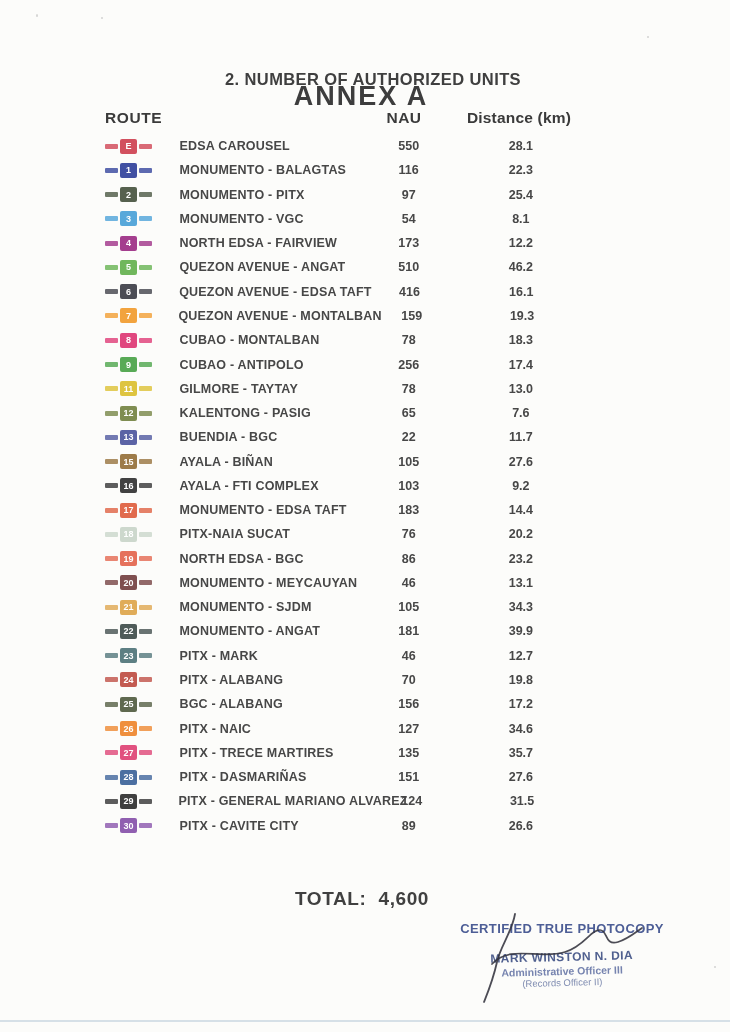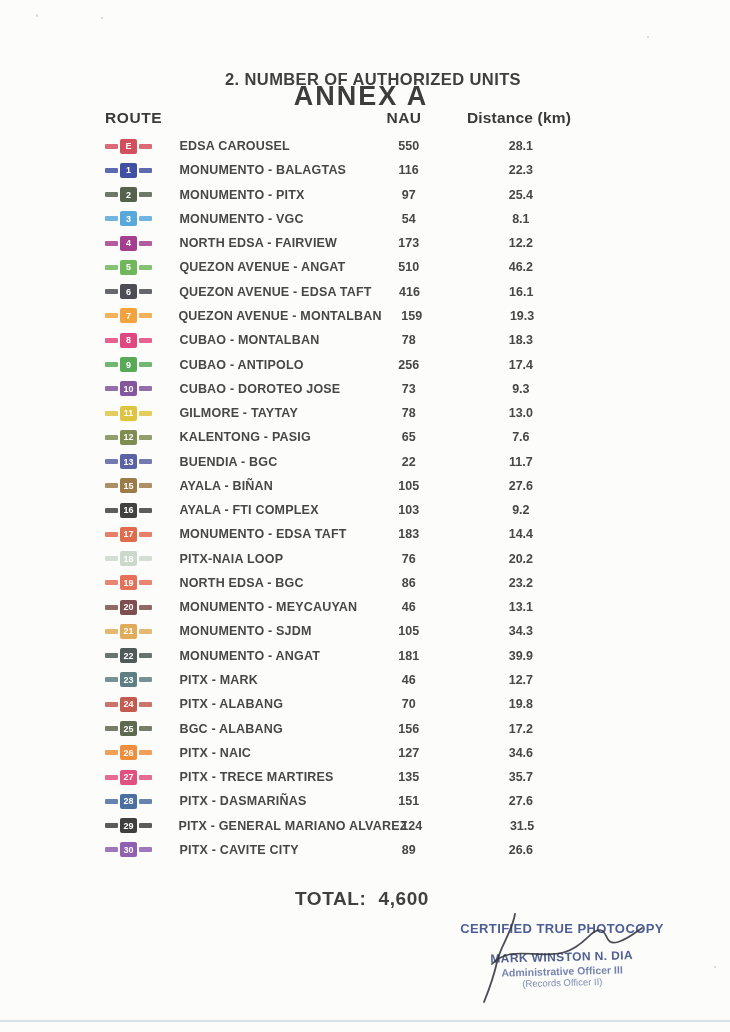--- a/index.html
+++ b/index.html
@@ -191,32 +191,20 @@
         <i class="dash l"></i>
         <b class="num">9</b>
         <i class="dash r"></i>
       </span>
     </span>
     <span class="cell-name">CUBAO - ANTIPOLO</span>
     <span class="cell-nau">256</span>
     <span class="cell-dist">17.4</span>
   </div>
 
-  <div class="row">
-    <span class="cell-badge">
-      <span class="badge" style="--c: #85559d;">
-        <i class="dash l"></i>
-        <b class="num">10</b>
-        <i class="dash r"></i>
-      </span>
-    </span>
-    <span class="cell-name">CUBAO - DOROTEO JOSE</span>
-    <span class="cell-nau">73</span>
-    <span class="cell-dist">9.3</span>
-  </div>
 
   <div class="row">
     <span class="cell-badge">
       <span class="badge" style="--c: #dec440;">
         <i class="dash l"></i>
         <b class="num">11</b>
         <i class="dash r"></i>
       </span>
     </span>
     <span class="cell-name">GILMORE - TAYTAY</span>
@@ -291,21 +279,21 @@
   </div>
 
   <div class="row">
     <span class="cell-badge">
       <span class="badge" style="--c: #cdd8cd;">
         <i class="dash l"></i>
         <b class="num">18</b>
         <i class="dash r"></i>
       </span>
     </span>
-    <span class="cell-name">PITX-NAIA LOOP</span>
+    <span class="cell-name">PITX-NAIA SUCAT</span>
     <span class="cell-nau">76</span>
     <span class="cell-dist">20.2</span>
   </div>
 
   <div class="row">
     <span class="cell-badge">
       <span class="badge" style="--c: #e5715b;">
         <i class="dash l"></i>
         <b class="num">19</b>
         <i class="dash r"></i>

